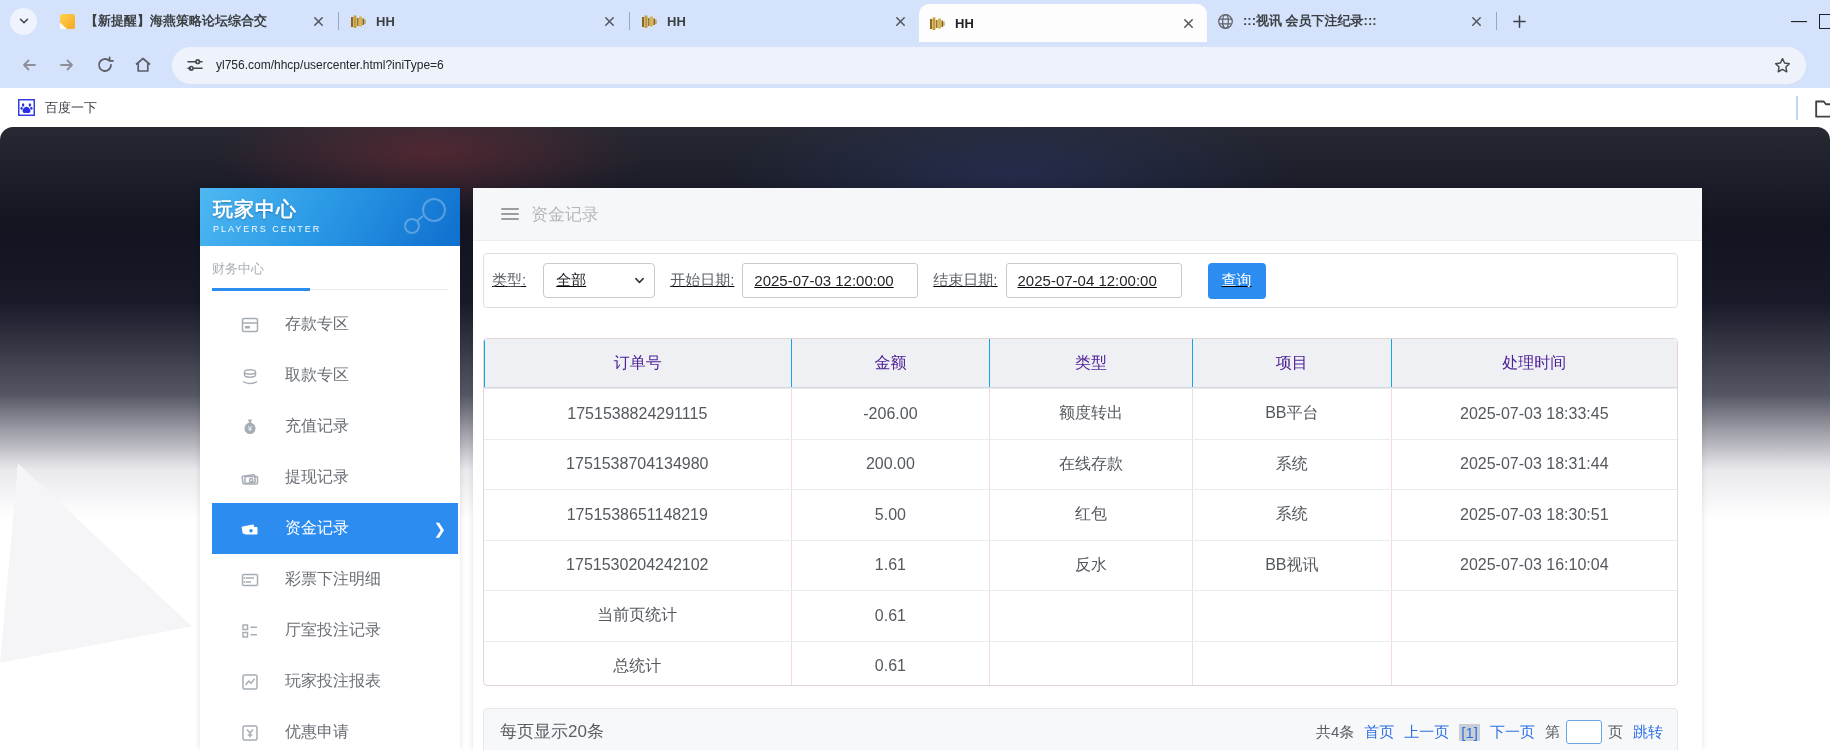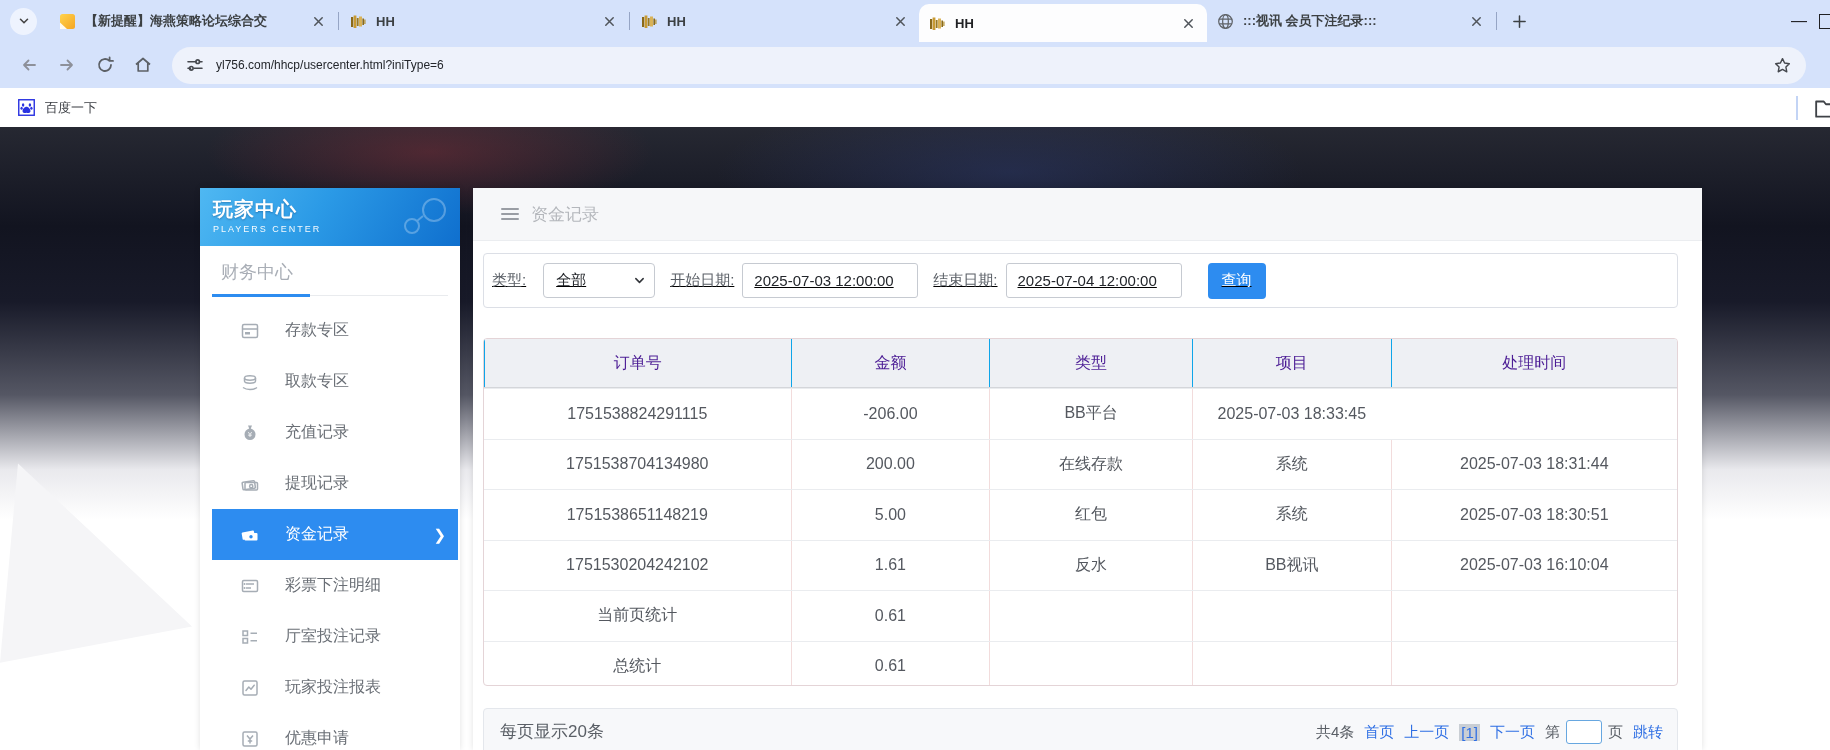--- a/index.html
+++ b/index.html
@@ -31,30 +31,31 @@
   .bm-item .bm-label{margin-left:10px;}
   .bm-right{position:absolute;right:0;top:0;height:39px;display:flex;align-items:center;}
   .bm-sep{width:2px;height:24px;background:#c3d4f5;margin-right:16px;}
   .bm-folder{color:#3f4247;margin-right:-10px;}
   
   .page{position:relative;height:623px;overflow:hidden;
     background:
       radial-gradient(ellipse 320px 90px at 430px 25px, rgba(125,45,55,.5), transparent 70%),
       radial-gradient(ellipse 420px 110px at 1010px 45px, rgba(45,60,115,.45), transparent 70%),
       linear-gradient(180deg,#262832 0%,#121420 16%,#181a29 28%,#555764 43%,#e9e9ed 55%,#ffffff 63%,#ffffff 100%);
+    border-radius: 13px;
   }
   .bg-triangle{position:absolute;left:0;top:273px;width:200px;height:302px;background:#f5f5f7;
     clip-path:polygon(9% 21%,96% 75%,0 87%);}
   
   .sidebar{position:absolute;left:200px;top:61px;width:260px;height:562px;background:#ffffff;box-shadow:0 0 6px rgba(0,0,0,.12);}
   .sb-header{height:58px;background:linear-gradient(120deg,#4fb8f2 0%,#2b9ae6 45%,#0f6fce 100%);color:#fff;padding:8px 0 0 13px;box-sizing:border-box;position:relative;overflow:hidden;}
   .sb-title{font-size:20px;font-weight:bold;text-shadow:0 1px 2px rgba(0,40,90,.35);letter-spacing:1px;}
   .sb-subtitle{font-size:9px;letter-spacing:2px;opacity:.95;margin-top:1px;}
   .sb-deco{position:absolute;right:6px;top:4px;opacity:.5;}
-  .sb-section{margin:14px 0 0 21px;font-size:18px;color:#a9aeb6;}
+  .sb-section{margin:14px 0 0 12px;font-size:13px;color:#a9aeb6;}
   .sb-underline{position:relative;height:1px;background:#e9ebee;margin:11px 0 0 12px;width:236px;}
   .sb-underline::before{content:'';position:absolute;left:0;top:-1px;width:98px;height:3px;background:#2d8cf0;}
   .sb-menu{margin-top:9px;}
   .sb-item{height:51px;display:flex;align-items:center;margin-left:12px;margin-right:2px;color:#6a6f76;font-size:16px;position:relative;gap:8px;}
   .sb-item .sb-ic{width:20px;height:20px;margin-left:28px;color:#a6adb5;flex:0 0 auto;}
   .sb-item .sb-label{margin-left:17px;}
   .sb-item.active{background:#2d8cf0;color:#fff;}
   .sb-item.active .sb-ic{color:#fff;}
   .sb-item .sb-chev{position:absolute;right:12px;color:#fff;font-size:15px;display:none;}
   .sb-item.active .sb-chev{display:block;}
@@ -441,20 +442,21 @@
           <div class="t-cell">订单号</div>
           <div class="t-cell">金额</div>
           <div class="t-cell">类型</div>
           <div class="t-cell">项目</div>
           <div class="t-cell">处理时间</div>
         </div>
       <div id="t-body">
           <div class="t-row">
             <div class="t-cell">1751538824291115</div>
             <div class="t-cell">-206.00</div>
+            <div class="t-cell">额度转出</div>
             <div class="t-cell">BB平台</div>
             <div class="t-cell">2025-07-03 18:33:45</div>
           </div>
           <div class="t-row">
             <div class="t-cell">1751538704134980</div>
             <div class="t-cell">200.00</div>
             <div class="t-cell">在线存款</div>
             <div class="t-cell">系统</div>
             <div class="t-cell">2025-07-03 18:31:44</div>
           </div>

